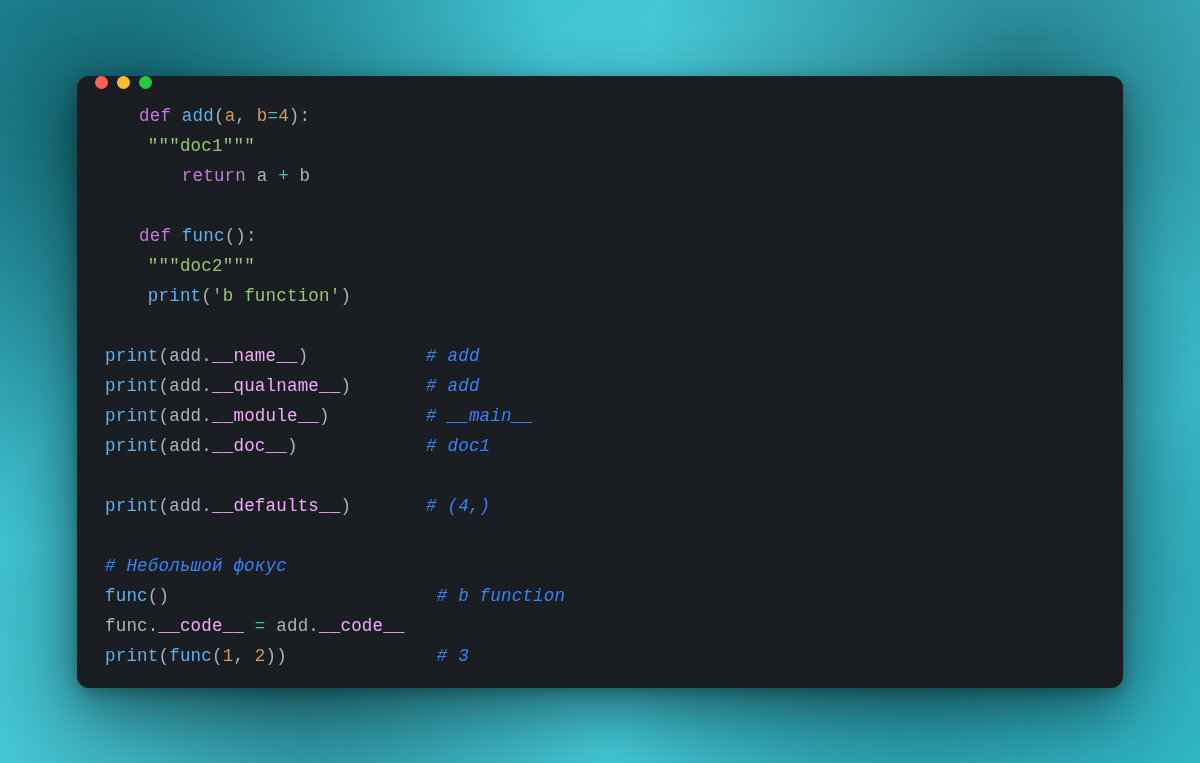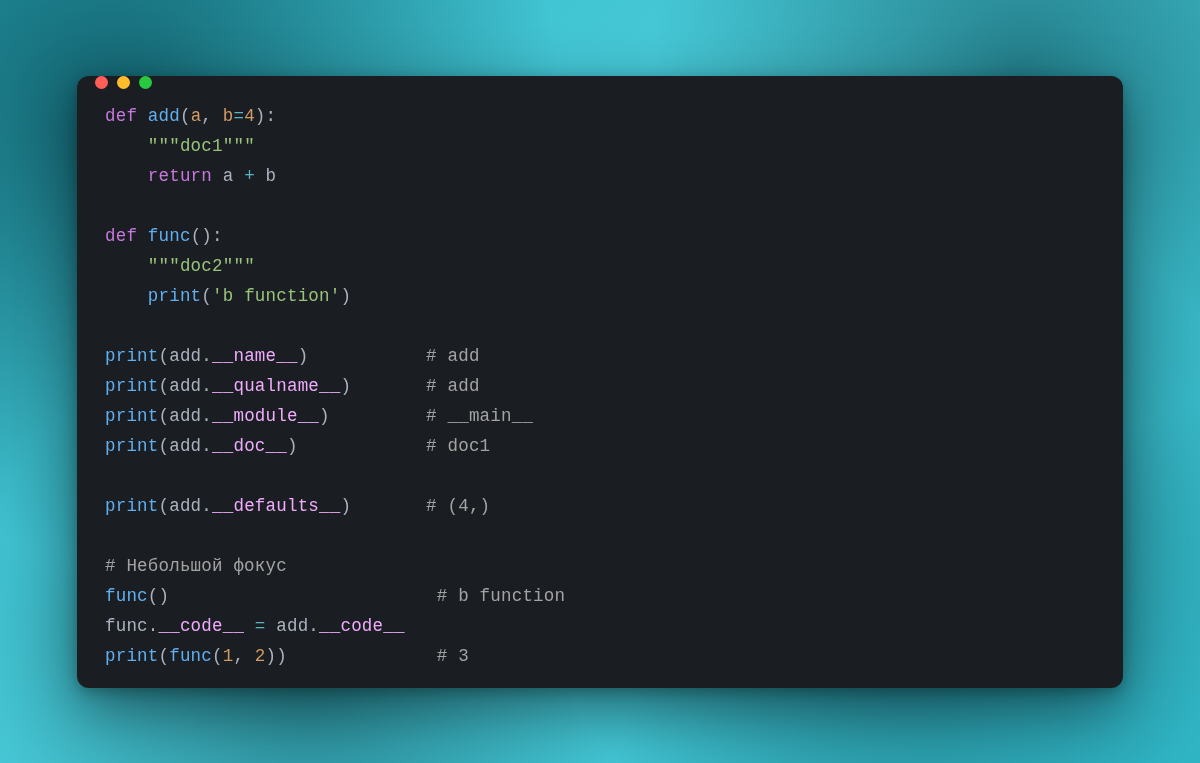--- a/index.html
+++ b/index.html
@@ -39,28 +39,28 @@
   .dot.green  { background: #27c93f; }
   .code-area {
     flex: 1;
     padding: 12px 28px 20px 28px;
     font-size: 17.5px;
     line-height: 30px;
     white-space: pre;
     color: #c9d1d9;
     letter-spacing: 0.2px;
   }
-  .kw   { color: #c678dd; }   
+  .kw   { color: #c678dd; margin-left: 34px; }   
   .fn   { color: #61afef; }   
   .prm  { color: #d19a66; }   
   .str  { color: #98c379; }   
   .attr { color: #f0abfc; }   
   .op   { color: #56b6c2; }   
   .pn   { color: #abb2bf; }   
-  .cm   { color: #a3a3a3; }   
+  .cm   { color: #3b82f6; font-style: italic; }   
 </style>
 </head>
 <body>
 
 <div class="window">
   <div class="titlebar">
     <div class="dot red"></div>
     <div class="dot yellow"></div>
     <div class="dot green"></div>
   </div>

